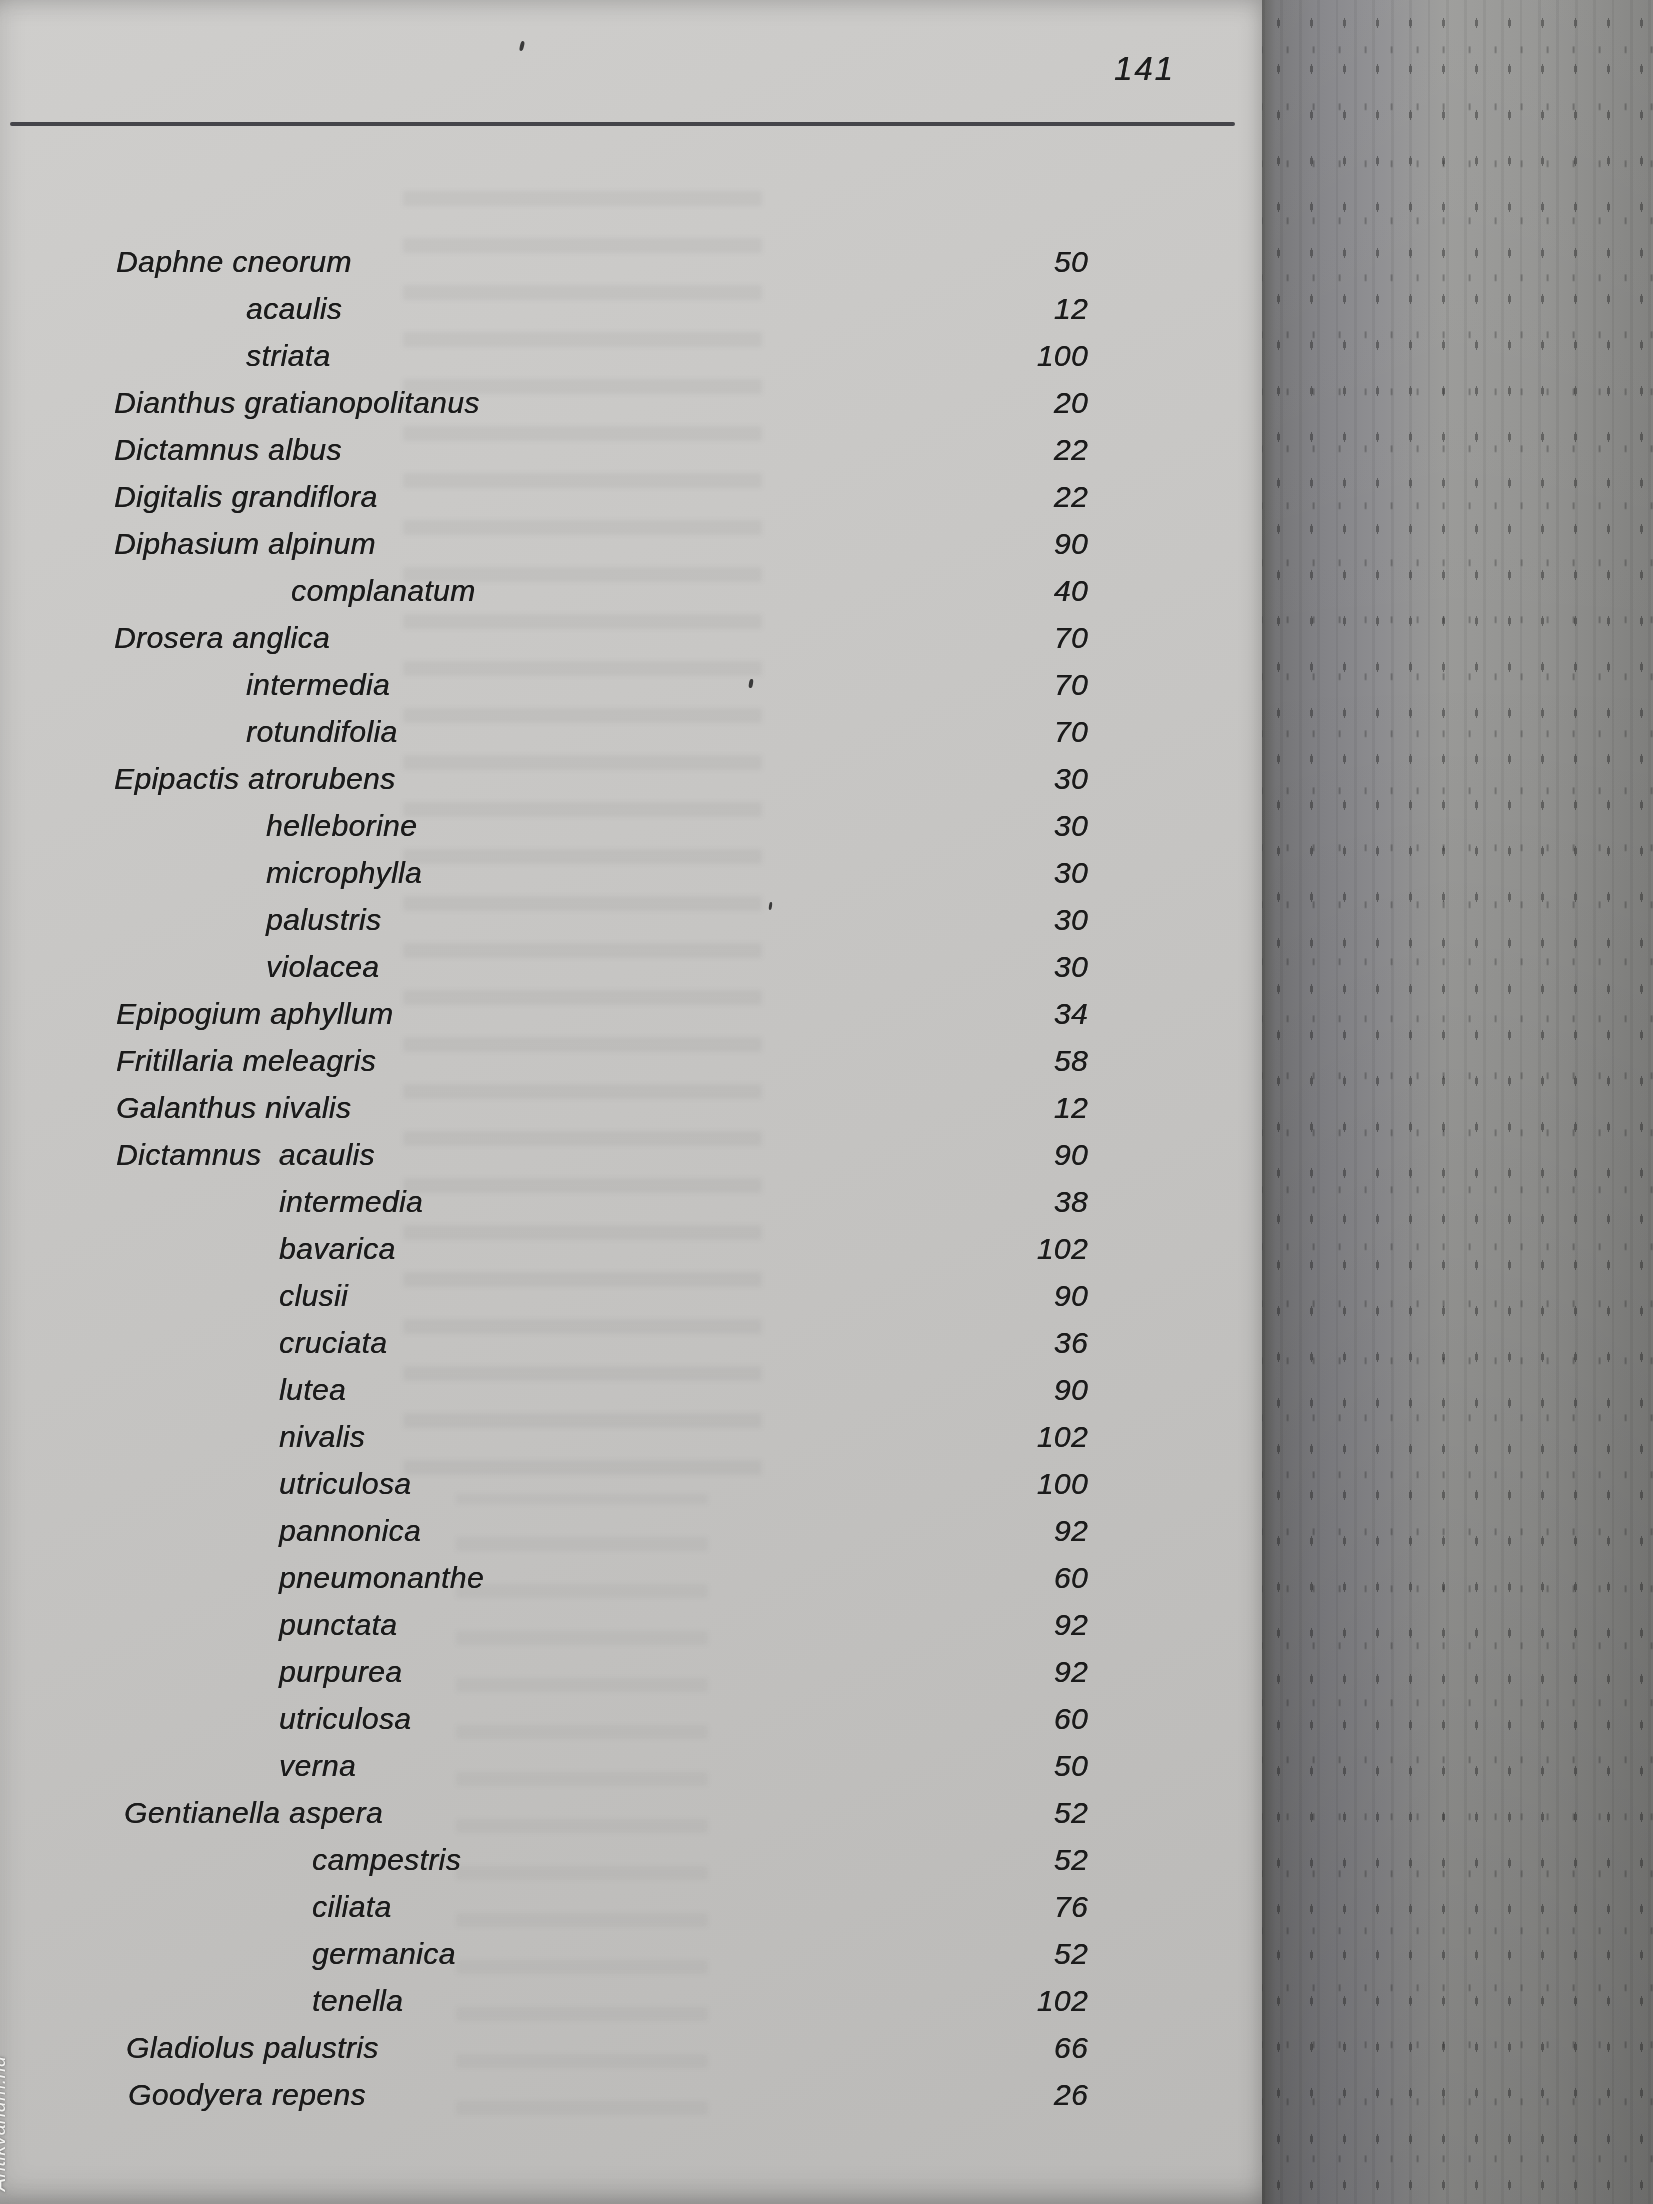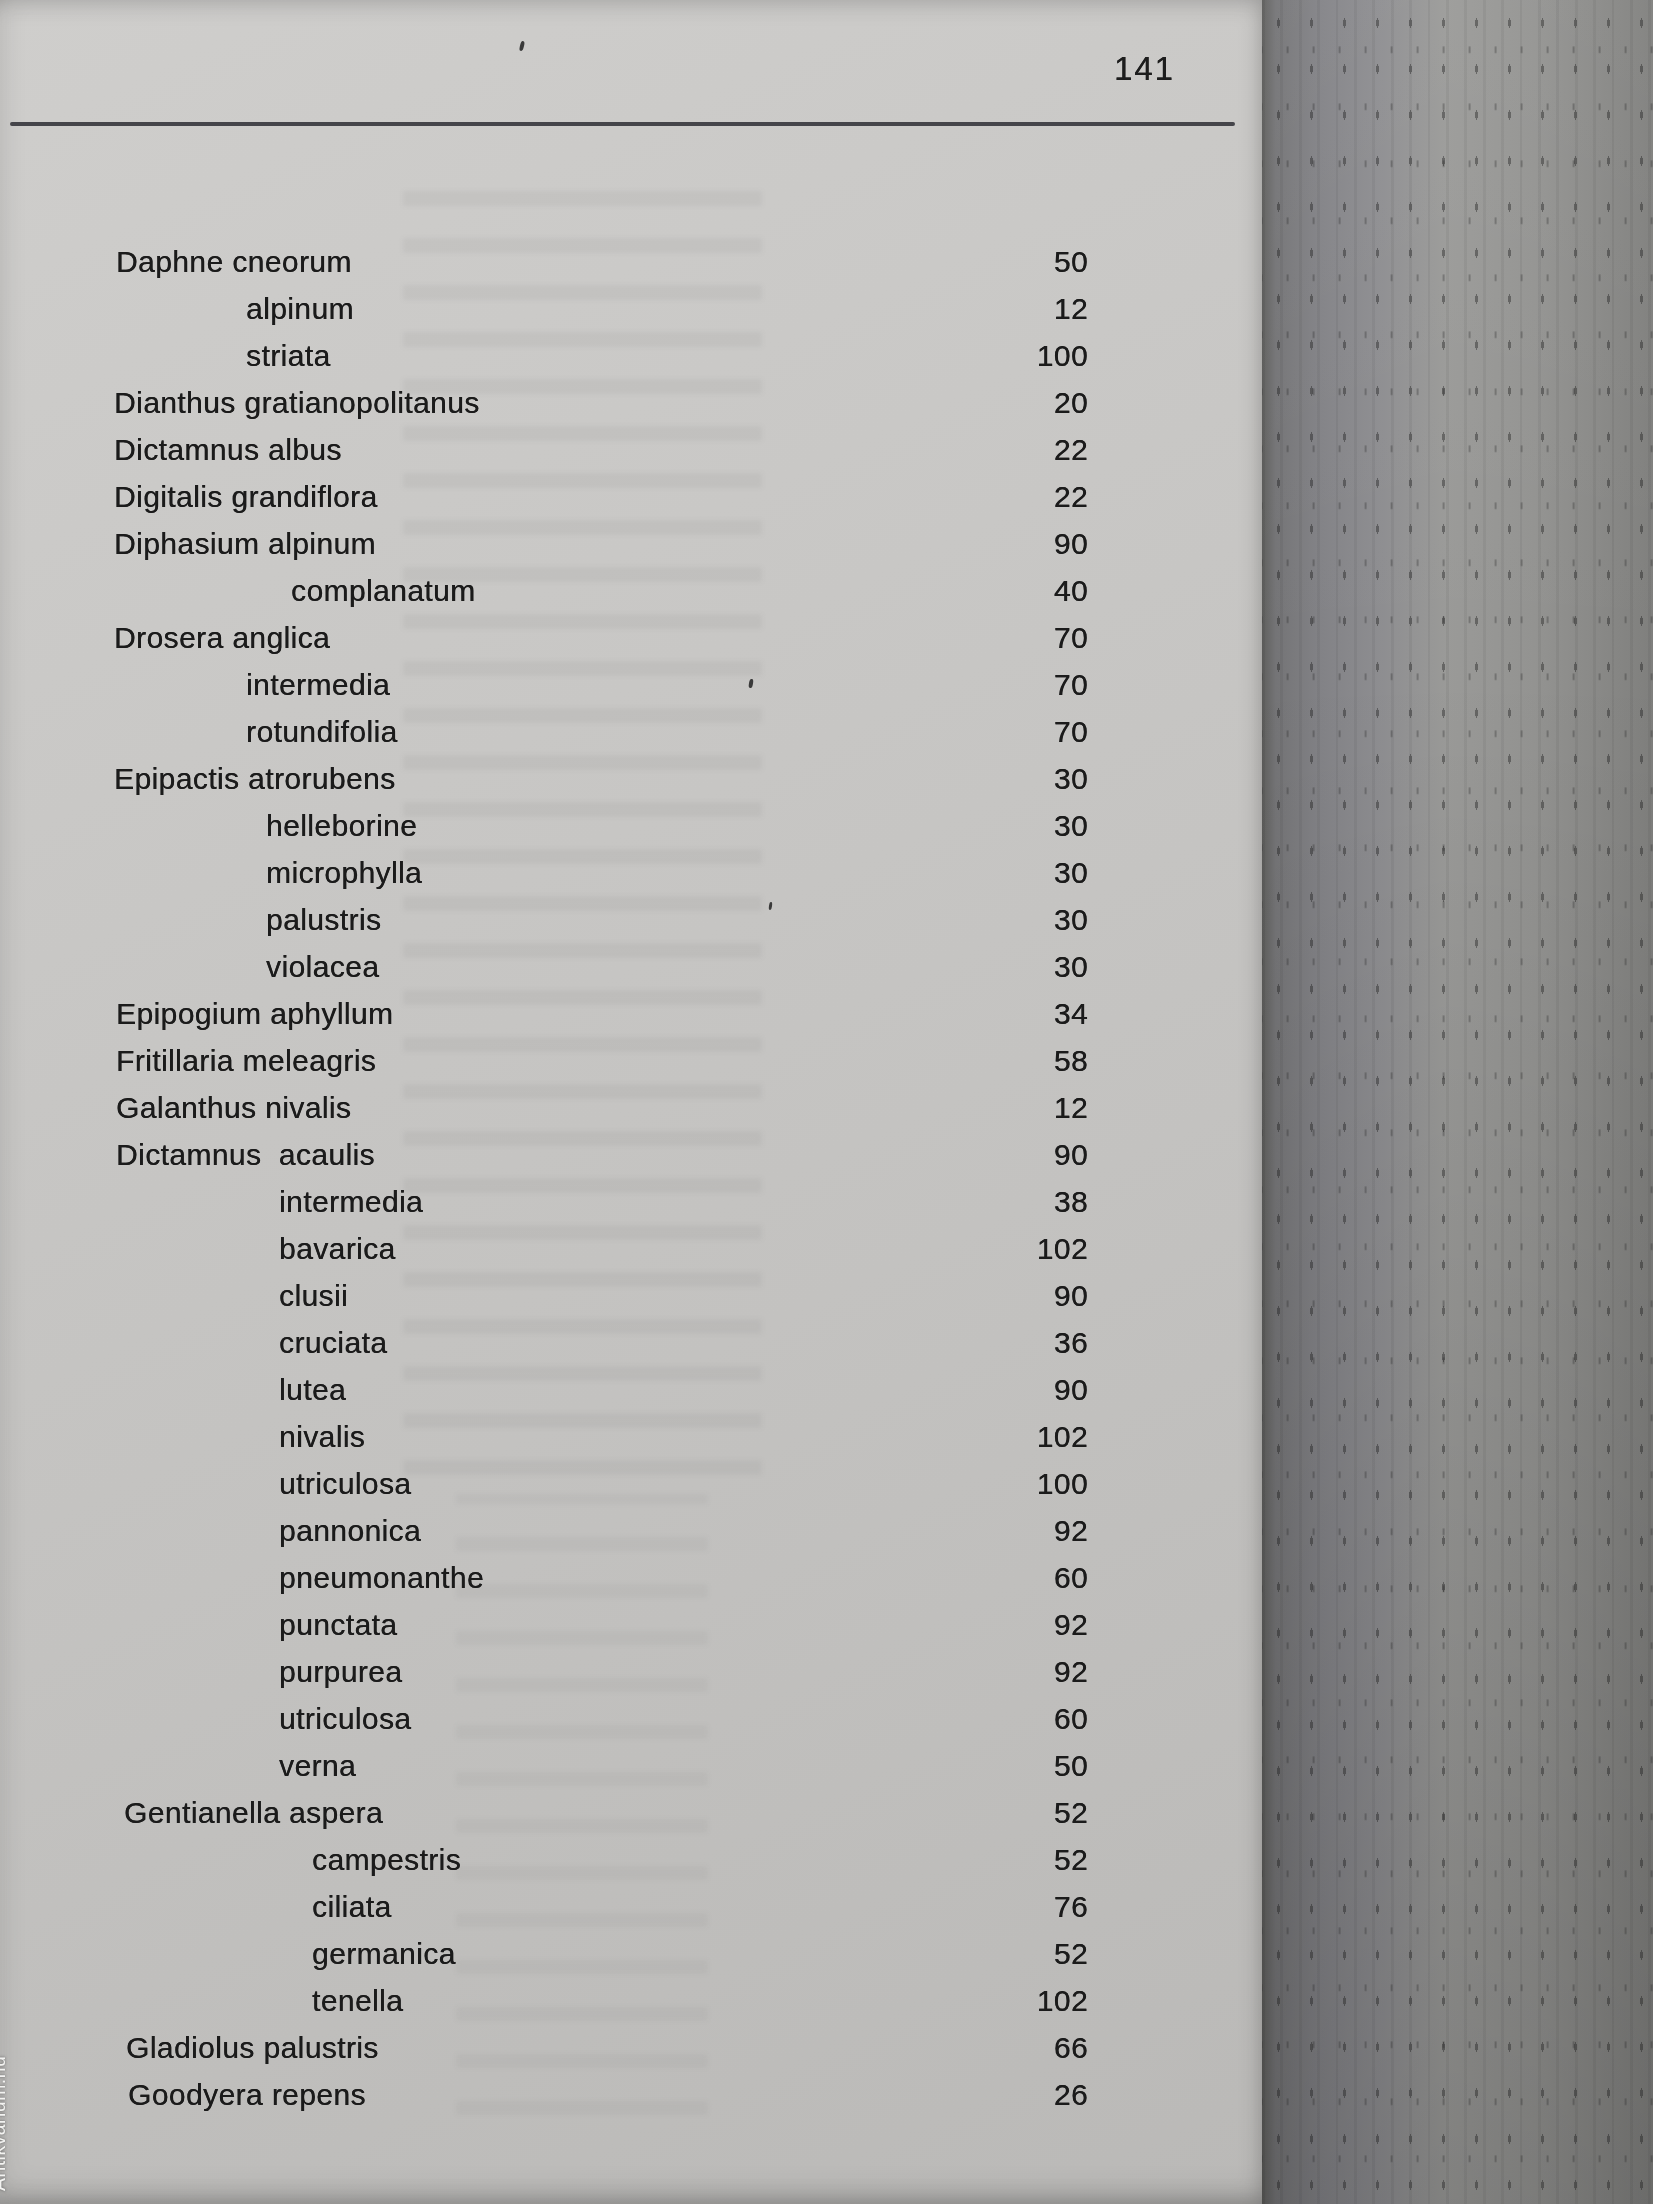--- a/index.html
+++ b/index.html
@@ -4,21 +4,21 @@
 <style>
   html,body{
     margin:0; padding:0;
     width:1654px; height:2205px;
     overflow:hidden;
     background:#7b7b79;
     font-family:"Liberation Sans", sans-serif;
   }
   .scan{
     position:relative;
-    width:1654px; height:1919px;
+    width:1654px; height:1919px;font-style:italic;
   }
   
   .book-page{
     position:absolute; left:0; top:0;
     width:1279px; height:2205px;
     background:linear-gradient(155deg,#cfcecc 0%,#c8c7c5 35%,#c3c2c0 60%,#bab9b7 100%);
     box-shadow:inset -15.5px 0 25px rgba(0,0,0,.28), inset 0 -13.6px 29px rgba(0,0,0,.12), inset 0 5.8px 13.6px rgba(255,255,255,.18);
   }
   
   .bleed{
@@ -112,21 +112,21 @@
     <div class="bleed"></div>
     <div class="bleed2"></div>
 
     <div class="index-list">
   <div class="row">
     <span class="name" style="padding-left: 29px;">Daphne cneorum</span>
     <span class="pg">50</span>
   </div>
 
   <div class="row">
-    <span class="name" style="padding-left: 159px;">alpinum</span>
+    <span class="name" style="padding-left: 159px;">acaulis</span>
     <span class="pg">12</span>
   </div>
 
   <div class="row">
     <span class="name" style="padding-left: 159px;">striata</span>
     <span class="pg">100</span>
   </div>
 
   <div class="row">
     <span class="name" style="padding-left: 27px;">Dianthus gratianopolitanus</span>

